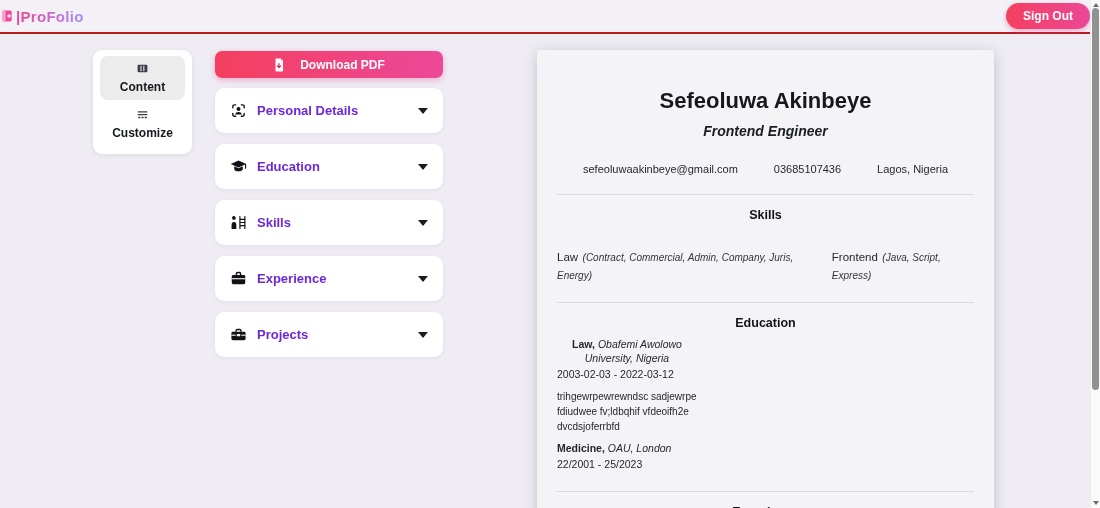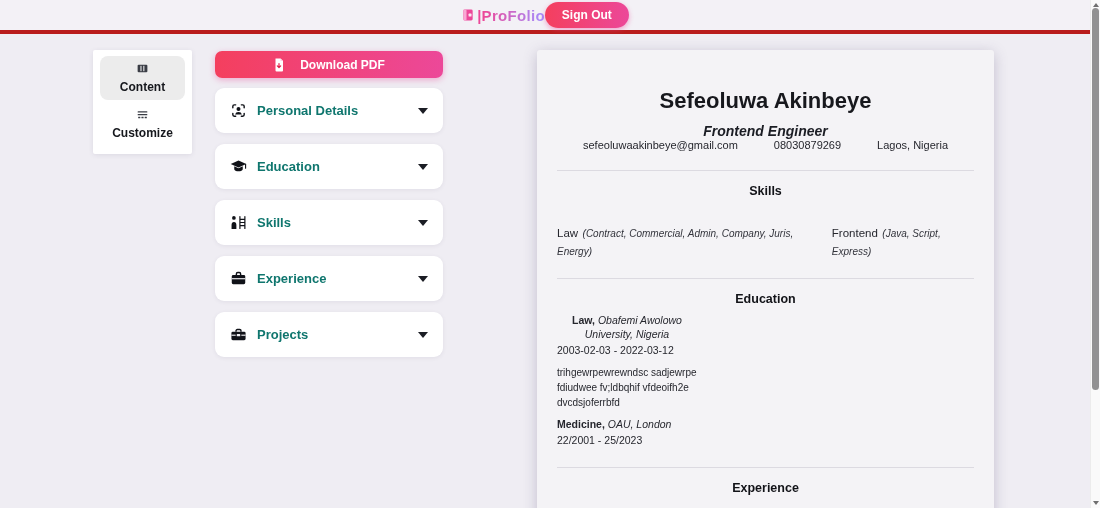--- a/index.html
+++ b/index.html
@@ -5,41 +5,41 @@
   * { margin:0; padding:0; box-sizing:border-box; }
   html,body { width:1100px; height:508px; overflow:hidden; }
   body {
     font-family:"Liberation Sans","DejaVu Sans",sans-serif;
     background:#efedf3; position:relative; color:#1b1d24;
   }
 
   
   .app-header {
     position:absolute; top:0; left:0; right:10px; height:34px;
-    background:#f3f1f6; border-bottom:4px solid #b91c1c;
-    display:flex; align-items:center; justify-content:center;
+    background:#f3f1f6; border-bottom:2px solid #b91c1c;
+    display:flex; align-items:center; justify-content:space-between;
   }
   .logo { display:flex; align-items:center; gap:2px; cursor:pointer; }
   .logo-text {
     font-size:15px; font-weight:bold; letter-spacing:.3px;
     background:linear-gradient(90deg,#ec4899 10%,#a78bfa 95%);
     -webkit-background-clip:text; background-clip:text;
     -webkit-text-fill-color:transparent; color:#c85fc2;
   }
   .signout-btn {
     border:none; cursor:pointer; color:#fff; font-weight:bold; font-size:12px;
     font-family:Liberation Sans, sans-serif; padding:6px 17px; border-radius:16px;
     background:linear-gradient(90deg,#f43f5e,#ec4899);
     box-shadow:0 2px 5px rgba(236,72,153,.45);
   }
 
   
   .side-card {
     position:absolute; left:93px; top:50px; width:99px;
-    background:#fff; border-radius:2px; padding:6px 7px 8px;
+    background:#fff; border-radius:9px; padding:6px 7px 8px;
     box-shadow:0 1px 5px rgba(60,50,90,.10);
   }
   .side-tab { text-align:center; padding:5px 0 6px; border-radius:8px; cursor:pointer; }
   .side-tab.active { background:#ececec; }
   .side-tab + .side-tab { margin-top:2px; }
   .side-tab .tab-icon { display:inline-block; height:13px; }
   .side-tab .tab-label { display:block; font-size:12px; font-weight:bold; color:#16181d; margin-top:1px; }
 
   
   .editor-col { position:absolute; left:215px; top:51px; width:228px; }
@@ -49,36 +49,36 @@
     color:#fff; font-weight:bold; font-size:12px; font-family:inherit;
     display:flex; align-items:center; justify-content:center; gap:15px;
     box-shadow:0 2px 6px rgba(236,72,153,.4);
   }
   .accordion {
     margin-top:11px; height:45px; background:#fff; border-radius:9px;
     display:flex; align-items:center; gap:10px; padding:0 15px;
     box-shadow:0 1px 4px rgba(60,50,90,.08); cursor:pointer;
   }
   .accordion:first-of-type { margin-top:10px; }
-  .accordion .acc-label { font-size:13px; font-weight:bold; color:#0f766e; }
+  .accordion .acc-label { font-size:13px; font-weight:bold; color:#6d28d9; }
   .caret {
     margin-left:auto; width:0; height:0;
     border-left:5px solid transparent; border-right:5px solid transparent;
     border-top:6px solid #1b1d24;
   }
 
   
   .resume-card {
     position:absolute; left:537px; top:50px; width:457px; height:474px;
     background:#f4f3f6; border-radius:3px; padding:0 20px;
     box-shadow:0 3px 14px rgba(80,70,110,.28);
   }
   .r-name { margin-top:38px; text-align:center; font-size:22px; font-weight:bold; color:#17181d; }
   .r-title { margin-top:9px; text-align:center; font-size:14px; font-weight:bold; font-style:italic; color:#1b1d24; }
-  .r-contact { display:flex; justify-content:space-between; padding:0 26px; font-size:11px; color:#26272e; }
+  .r-contact { margin-top:24px; display:flex; justify-content:space-between; padding:0 26px; font-size:11px; color:#26272e; }
   .r-divider { border:none; border-top:1px solid #dcdae1; margin-top:19px; }
   .r-heading { margin-top:13px; text-align:center; font-size:12.5px; font-weight:bold; color:#121318; }
   .skills-row { margin-top:25px; display:flex; gap:17px; align-items:baseline; }
   .skill-name { font-size:11.5px; color:#26272e; }
   .skill-detail { font-size:10px; font-style:italic; color:#33343c; }
   .entry { margin-top:7px; display:grid; grid-template-columns:140px 1fr; column-gap:8px; font-size:10.5px; color:#26272e; }
   .entry-title { text-align:center; line-height:1.35; }
   .entry-degree { font-weight:bold; }
   .entry-inst { font-style:italic; }
   .entry-date { text-align:left; margin-top:3px; line-height:1.3; }
@@ -212,21 +212,21 @@
     <span class="caret"></span>
   </div>
 </div>
 
 <section class="resume-card">
   <h1 class="r-name">Sefeoluwa Akinbeye</h1>
   <div class="r-title">Frontend Engineer</div>
 
   <div class="r-contact">
     <span>sefeoluwaakinbeye@gmail.com</span>
-    <span>08030879269</span>
+    <span>03685107436</span>
     <span>Lagos, Nigeria</span>
   </div>
 
   <hr class="r-divider">
   <div class="r-heading">Skills</div>
   <div class="skills-row">
     <span>
       <span class="skill-name">Law</span>
       <span class="skill-detail">(Contract, Commercial, Admin, Company, Juris, Energy)</span>
     </span>

